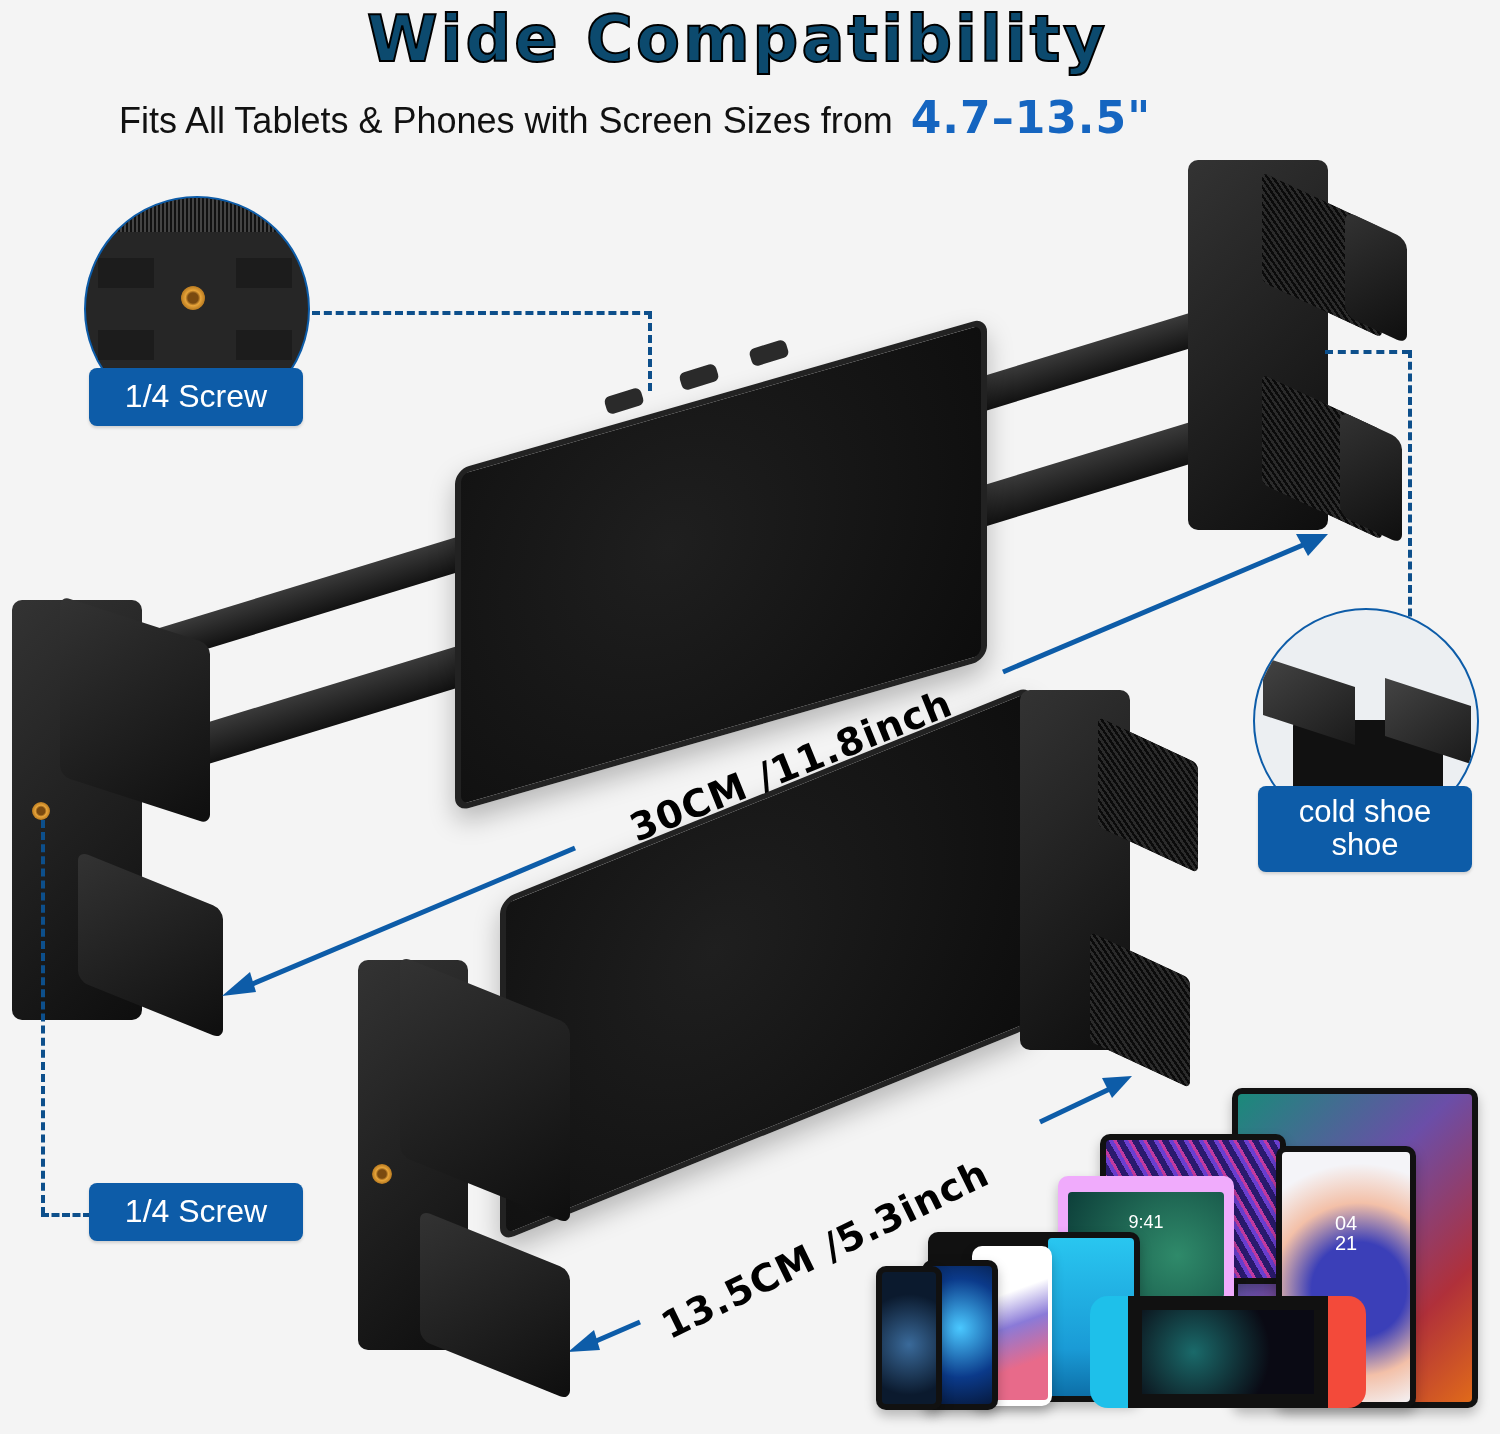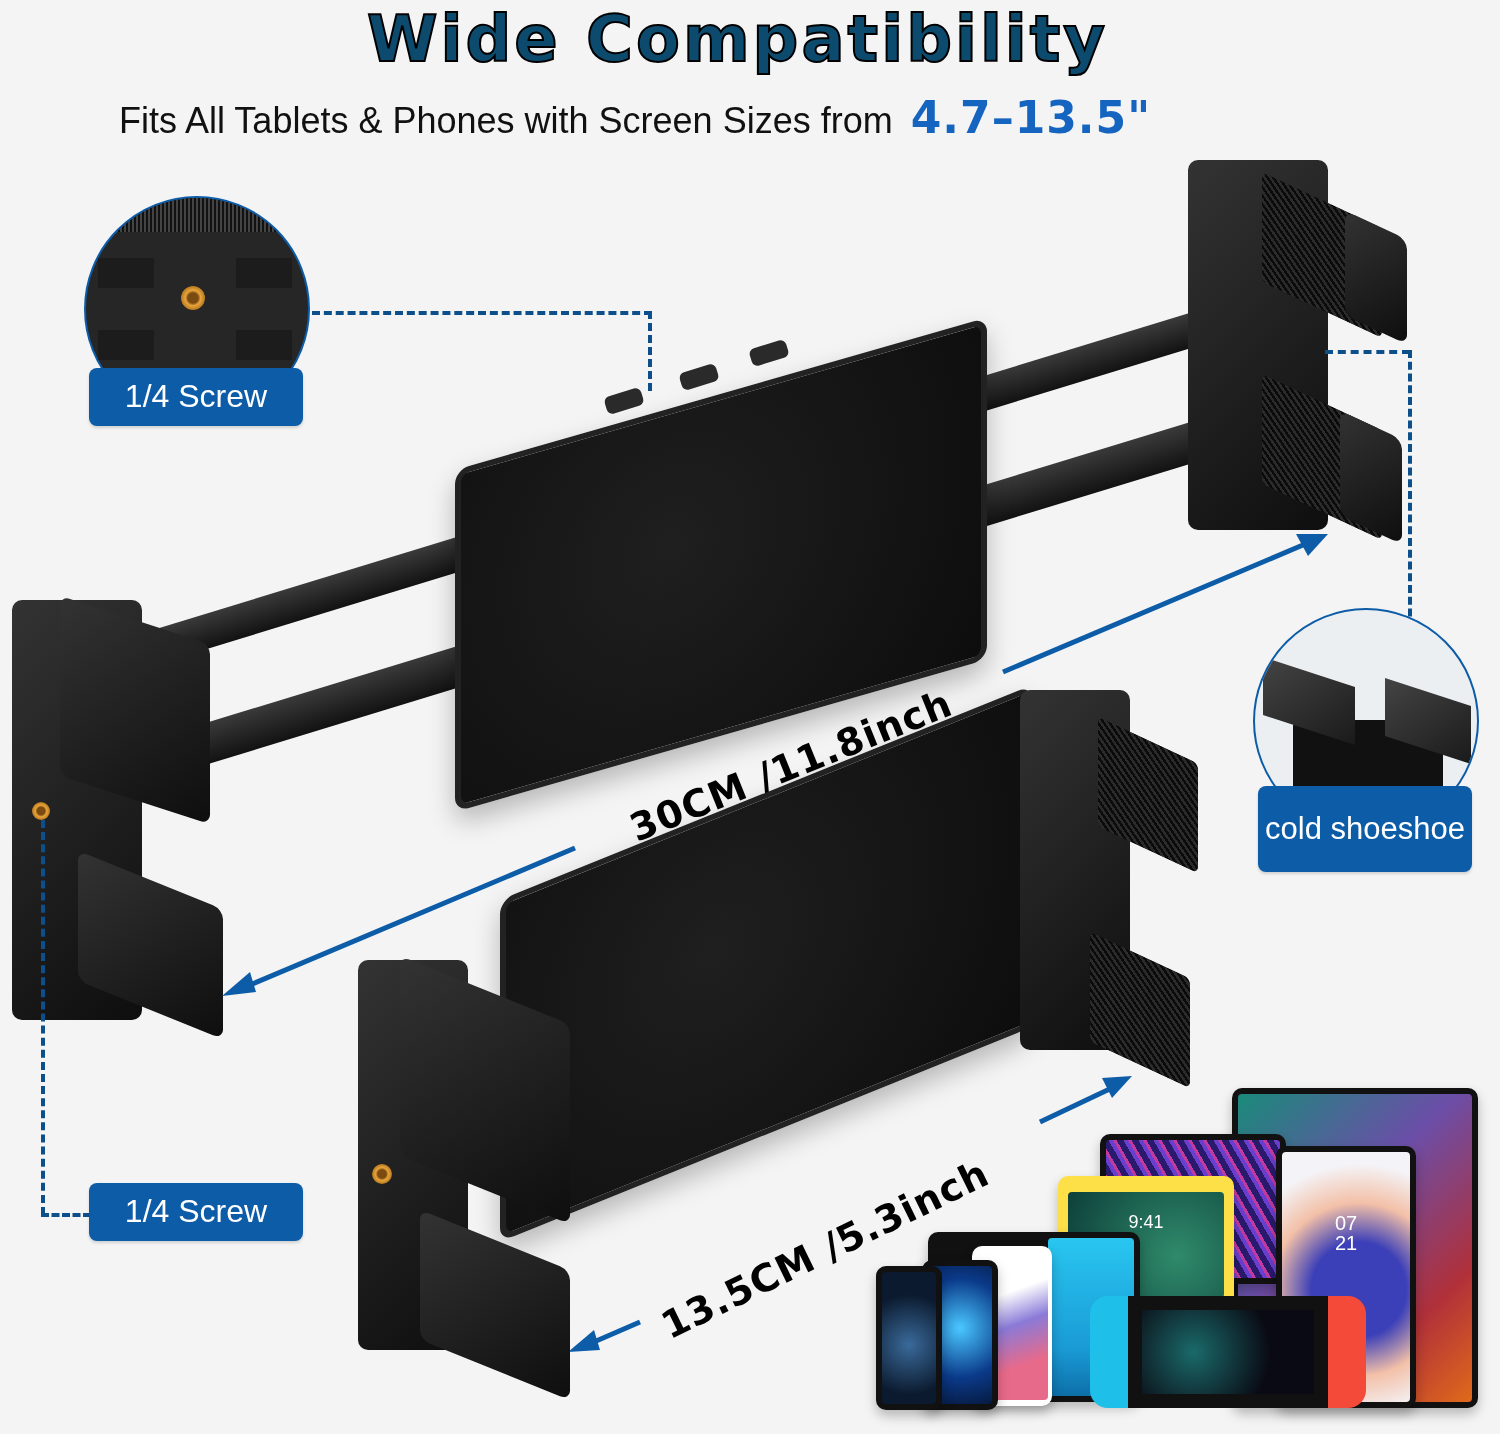--- a/index.html
+++ b/index.html
@@ -82,21 +82,21 @@
 <div class="abs clamp" style="left:1345px; top:225px; width:62px; height:105px; transform:skewY(25deg);"></div>
 <div class="abs clamp" style="left:1340px; top:425px; width:62px; height:105px; transform:skewY(25deg);"></div>
 
 <div class="abs dash-h" style="left:1325px; top:350px; width:85px;"></div>
 <div class="abs dash-v" style="left:1408px; top:350px; height:290px;"></div>
 <div class="abs inset" style="left:1253px; top:608px; width:222px; height:222px; background:#eceff2;">
   <div class="abs" style="left:38px; top:110px; width:150px; height:120px; background:#111; border-radius:6px;"></div>
   <div class="abs" style="left:8px; top:62px; width:92px; height:58px; background:linear-gradient(135deg,#444,#1a1a1a); transform:skewY(18deg);"></div>
   <div class="abs" style="left:130px; top:82px; width:86px; height:58px; background:linear-gradient(135deg,#444,#1a1a1a); transform:skewY(18deg);"></div>
 </div>
-<div class="abs label" style="left:1258px; top:786px; width:214px; height:86px; font-size:31px;">
+<div class="abs label" style="left:1258px; top:786px; width:214px; height:86px; flex-direction:column; font-size:31px;">
   <span>cold shoe</span>
   <span>shoe</span>
 </div>
 
 <svg class="abs" style="left:0; top:0;" width="1500" height="1434">
   <line x1="575" y1="848" x2="238" y2="990" stroke="#0d5ca8" stroke-width="5"></line>
   <polygon points="222,996 250,972 256,992" fill="#0d5ca8"></polygon>
   <line x1="1003" y1="672" x2="1310" y2="542" stroke="#0d5ca8" stroke-width="5"></line>
   <polygon points="1328,534 1296,534 1308,556" fill="#0d5ca8"></polygon>
   <line x1="580" y1="1348" x2="640" y2="1322" stroke="#0d5ca8" stroke-width="5"></line>
@@ -122,25 +122,25 @@
 <div class="abs measure" style="left:664px; top:1306px; transform:rotate(-26deg);">13.5CM /5.3inch</div>
 
 <div class="abs device" style="left:1232px; top:1088px; width:246px; height:320px;">
   <div class="screen" style="background:linear-gradient(135deg,#1a8a7a,#6b4ea8 40%,#b0303a 75%,#e06a1a);"></div>
 </div>
 <div class="abs device" style="left:1100px; top:1134px; width:186px; height:150px;">
   <div class="screen" style="background:repeating-linear-gradient(60deg,#2a1a6e 0 6px,#6a3fd0 6px 10px,#c03aa0 10px 13px);"></div>
 </div>
 <div class="abs device" style="left:1276px; top:1146px; width:140px; height:262px;">
   <div class="screen" style="background:radial-gradient(circle at 60% 55%,#3b3fb8 30%,#f3c0a8 55%,#f4f4f8 80%);">
-    <div class="lock-time" style="top:60px; font-size:20px;">07</div>
+    <div class="lock-time" style="top:60px; font-size:20px;">04</div>
     <div class="lock-time" style="top:80px; font-size:20px;">21</div>
   </div>
 </div>
-<div class="abs device" style="left:1058px; top:1176px; width:176px; height:130px; background:#fde047;">
+<div class="abs device" style="left:1058px; top:1176px; width:176px; height:130px; background:#f0abfc;">
   <div class="screen" style="left:10px; top:16px; right:10px; bottom:8px; background:radial-gradient(circle at 70% 60%,#2f8a6a,#0d3f3a);">
     <div class="lock-time" style="top:20px;">9:41</div>
   </div>
 </div>
 <div class="abs device" style="left:928px; top:1232px; width:212px; height:170px;">
   <div class="screen" style="left:120px; background:linear-gradient(180deg,#29c6f0,#1a9bd6 70%,#0d6fa8);"></div>
 </div>
 <div class="abs device" style="left:972px; top:1246px; width:80px; height:160px; background:#fff;">
   <div class="screen" style="left:4px; right:4px; background:linear-gradient(160deg,#fff 30%,#8a7ad8 50%,#e86a8a 75%);"></div>
 </div>

